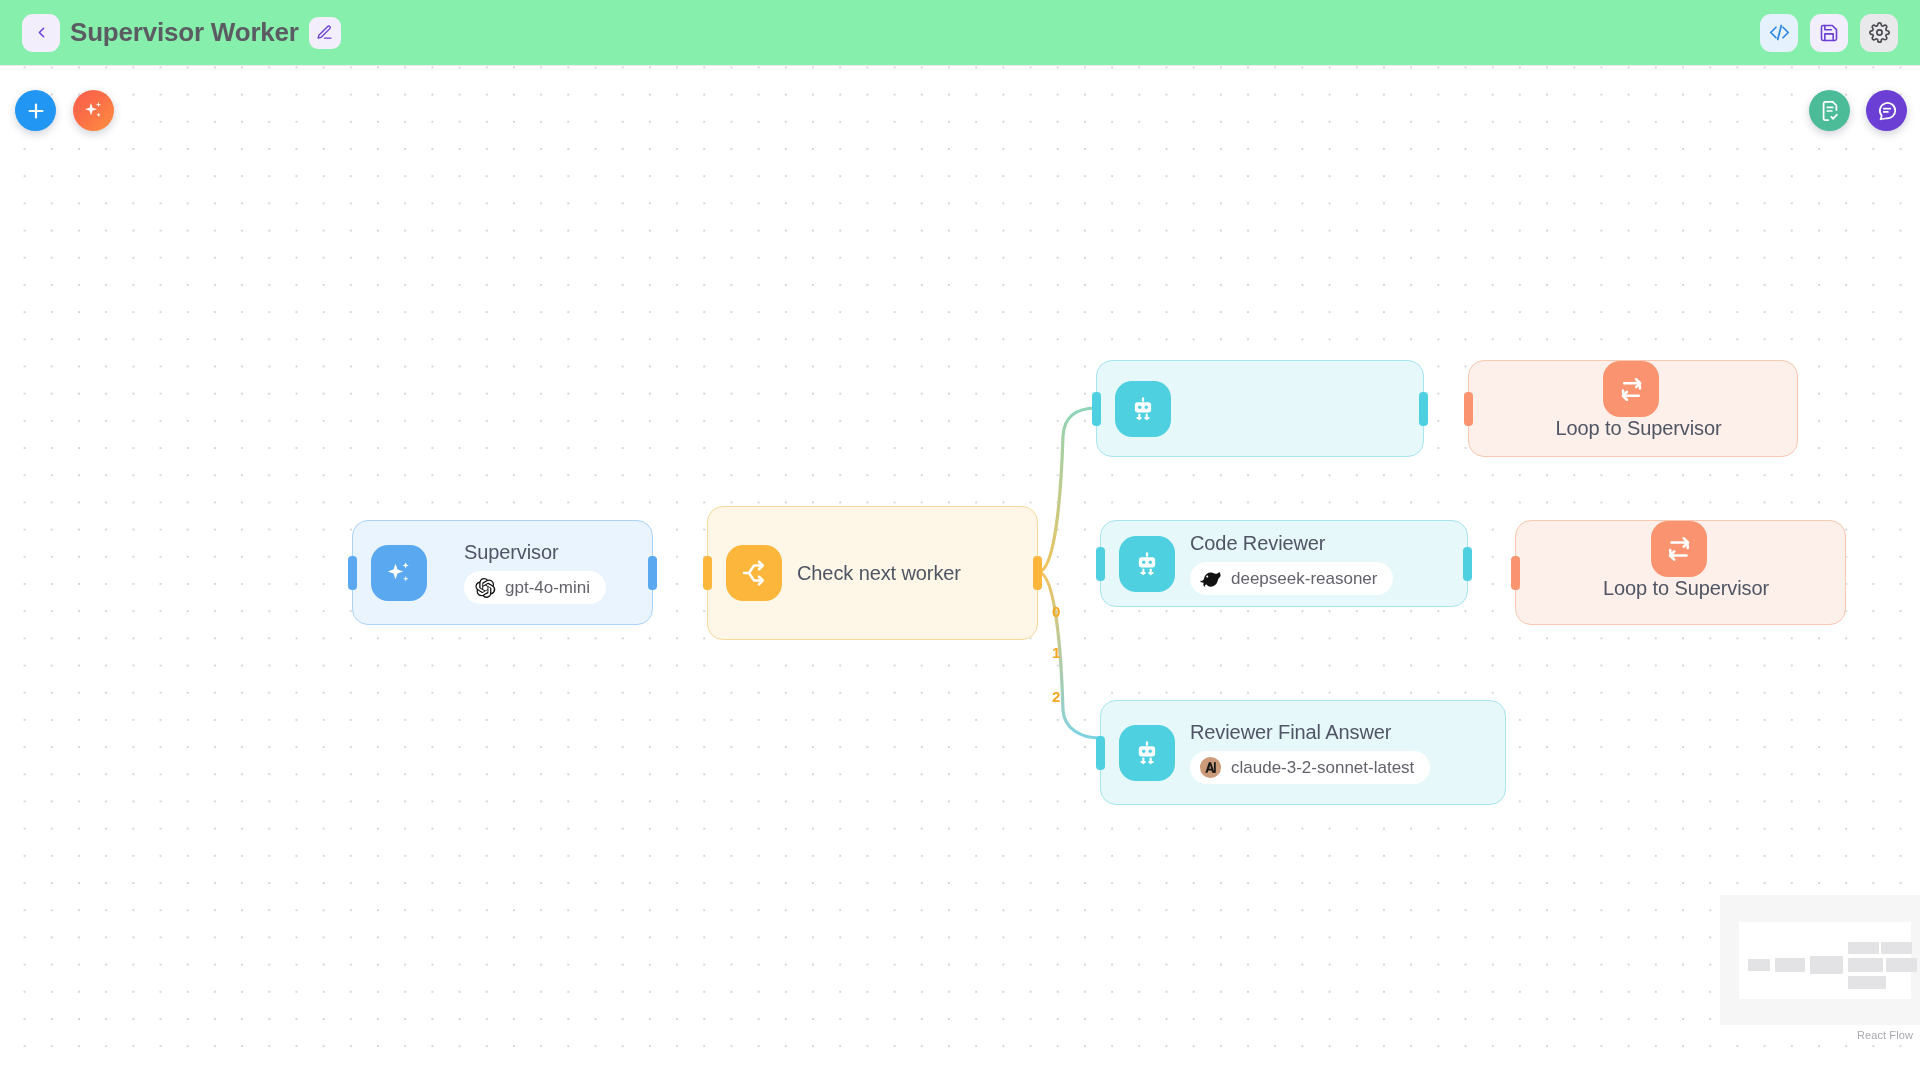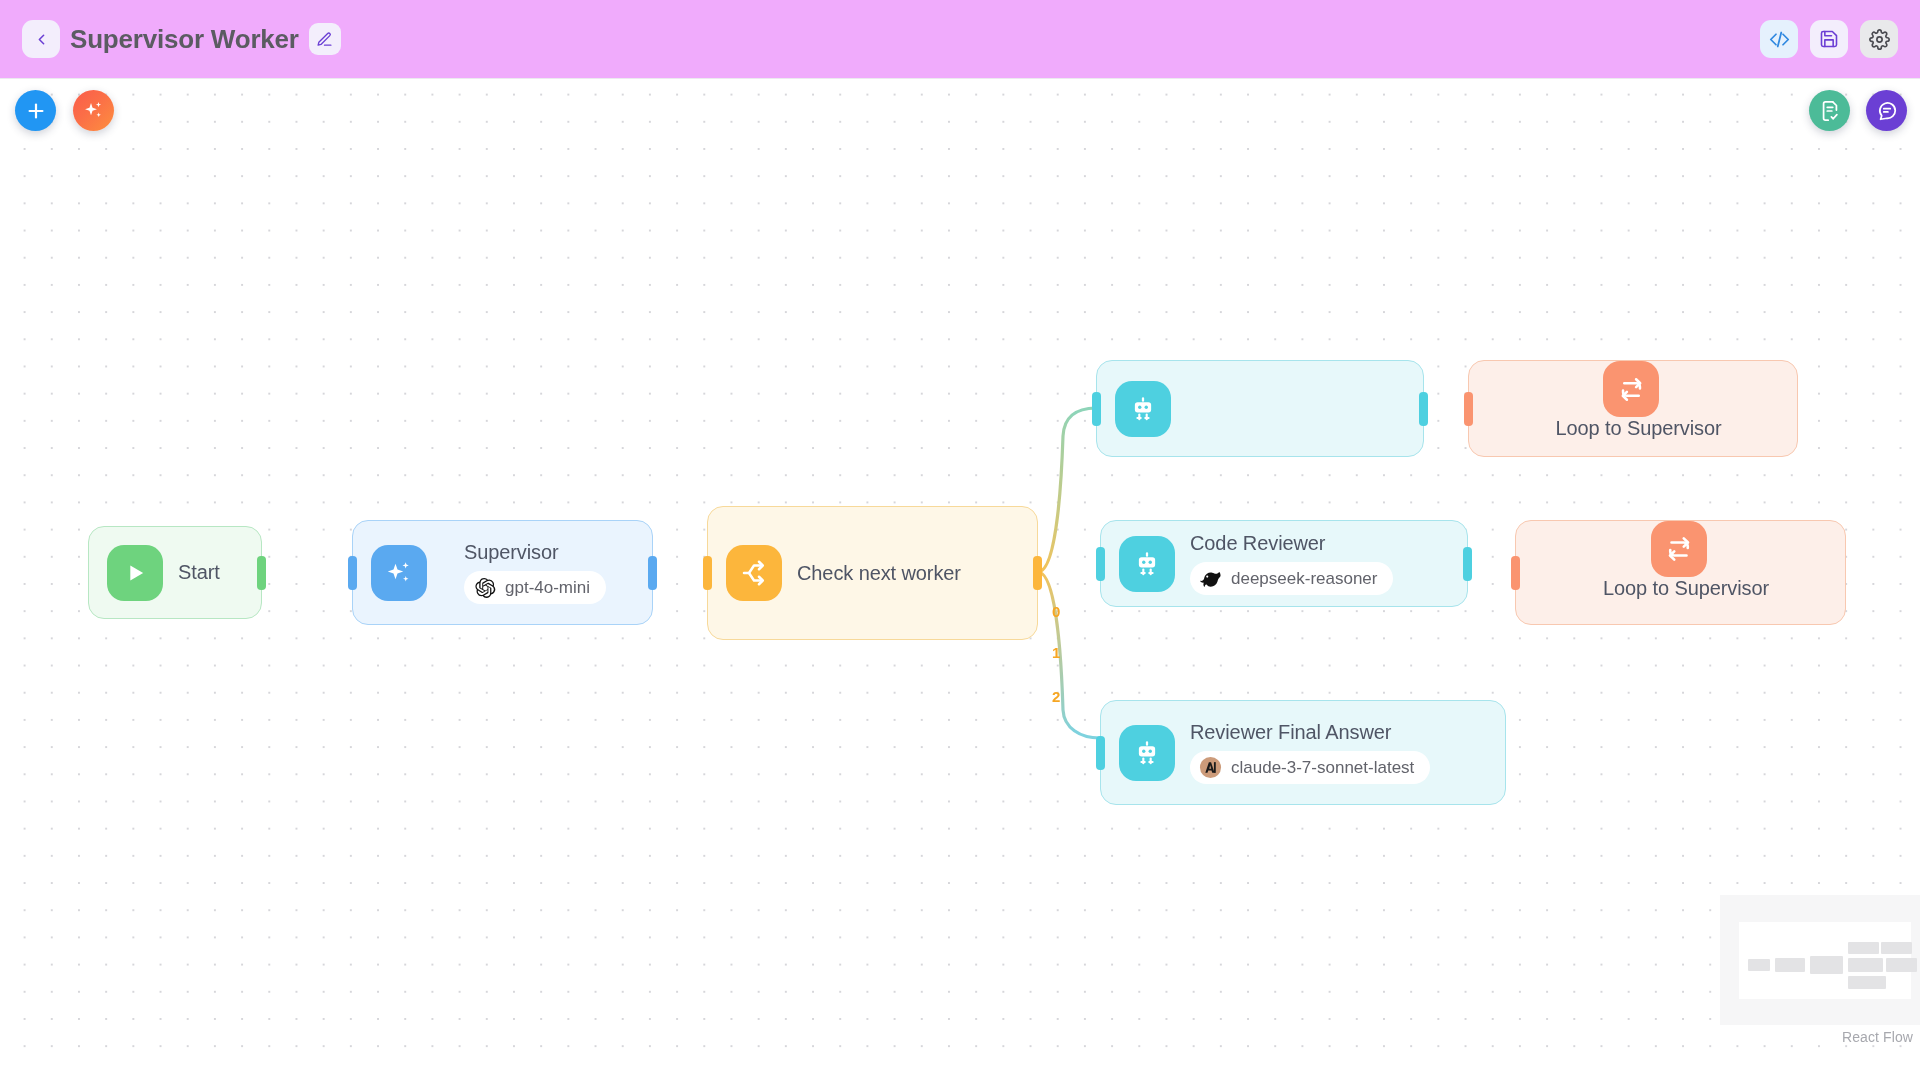--- a/index.html
+++ b/index.html
@@ -5,22 +5,22 @@
   * { box-sizing: border-box; margin: 0; padding: 0; }
   html, body {
     width: 1920px; height: 1065px;
     font-family: "Liberation Sans", sans-serif;
     background: #fff; overflow: hidden;
   }
   .app { position: relative; width: 1920px; height: 1065px; background:#fff; }
 
   
   .header {
-    position: absolute; top: 0; left: 0; width: 1920px; height: 79px;
-    background: #f0abfc; border-bottom: 1px solid #eceaf0;
+    position: absolute; top: 0; left: 0; width: 1920px; height: 66px;
+    background: #86efac; border-bottom: 1px solid #eceaf0;
     display: flex; align-items: center; z-index: 40;
   }
   .hdr-left { display: flex; align-items: center; gap: 10px; padding-left: 22px; }
   .back-btn {
     width: 38px; height: 38px; border-radius: 11px; background: #f3eefc;
     display: flex; align-items: center; justify-content: center; cursor: pointer;
   }
   .page-title {
     font-size: 26px; font-weight: 600; color: #5b5b62;
     letter-spacing: -0.2px; white-space: nowrap;
@@ -111,21 +111,21 @@
   }
 
   
   .minimap {
     position: absolute; right: 0; top: 829px; width: 200px; height: 130px;
     background: #f6f6f7; z-index: 25;
   }
   .mm-view { position: absolute; left: 19px; top: 27px; width: 172px; height: 77px; background:#fff; }
   .mm-node { position: absolute; background: #e3e3e5; border-radius: 1px; }
   .rf-attr {
-    position: absolute; right: 7px; top: 963px; font-size: 14px; color: #a7a8ae;
+    position: absolute; right: 7px; top: 963px; font-size: 11px; color: #a7a8ae;
     z-index: 26; letter-spacing: .1px;
   }
 </style>
 </head>
 <body>
 
 <div class="app">
 
   <div class="header">
     <div class="hdr-left">
@@ -239,29 +239,20 @@
 
       <path d="M 1424 342 L 1468 342" stroke="url(#g-agent-loop)" stroke-width="3" fill="none"></path>
 
       <path d="M 1475 506 L 1515 506" stroke="url(#g-agent-loop)" stroke-width="3" fill="none"></path>
     </svg>
 
     <div class="edge-label" style="left:1052px; top:537px;">0</div>
     <div class="edge-label" style="left:1052px; top:578px;">1</div>
     <div class="edge-label" style="left:1052px; top:622px;">2</div>
 
-    <div class="node n-start" style="left:88px; top:460px; width:174px; height:93px;">
-      <div class="node-ico">
-        <svg width="28" height="28" viewBox="0 0 24 24" fill="#ffffff">
-          <path d="M8 5.5v13l11-6.5Z"></path>
-        </svg>
-      </div>
-      <div class="node-title solo">Start</div>
-      <div class="handle right" style="background:#6ed37e;"></div>
-    </div>
 
     <div class="node n-sup" style="left:352px; top:454px; width:301px; height:105px;">
       <div class="handle left" style="background:#5aa9f0;"></div>
       <div class="node-ico">
         <svg width="30" height="30" viewBox="0 0 24 24" fill="#ffffff">
           <path d="M9.2 4.6 10.8 9.2 15.4 10.8 10.8 12.4 9.2 17 7.6 12.4 3 10.8 7.6 9.2Z"></path>
           <path d="M17.3 3.4l.65 1.85 1.85.65-1.85.65-.65 1.85-.65-1.85-1.85-.65 1.85-.65Z"></path>
           <path d="M17.4 14.4l.55 1.6 1.6.55-1.6.55-.55 1.6-.55-1.6-1.6-.55 1.6-.55Z"></path>
         </svg>
       </div>
@@ -381,21 +372,21 @@
       <div class="node-body">
         <div class="node-title">Reviewer Final Answer</div>
         <div class="model-pill">
           <span class="model-logo">
             <svg width="23" height="23" viewBox="0 0 24 24">
               <circle cx="12" cy="12" r="11" fill="#cc9b7a"></circle>
               <path d="M10.3 6.4h2.3l3.6 11.2h-2.4l-.72-2.4H9.6l-.72 2.4H6.6Zm.35 6.8h2.1l-1.05-3.5Z" fill="#1a1a1a"></path>
               <path d="M15.6 6.4h1.9v11.2h-1.9Z" fill="#1a1a1a"></path>
             </svg>
           </span>
-          <span class="model-name">claude-3-7-sonnet-latest</span>
+          <span class="model-name">claude-3-2-sonnet-latest</span>
         </div>
       </div>
     </div>
 
     <div class="minimap">
       <div class="mm-view">
         <div class="mm-node" style="left:9px;  top:37px; width:22px; height:12px;"></div>
         <div class="mm-node" style="left:36px; top:36px; width:30px; height:14px;"></div>
         <div class="mm-node" style="left:71px; top:34px; width:33px; height:18px;"></div>
         <div class="mm-node" style="left:109px;top:20px; width:31px; height:12px;"></div>

